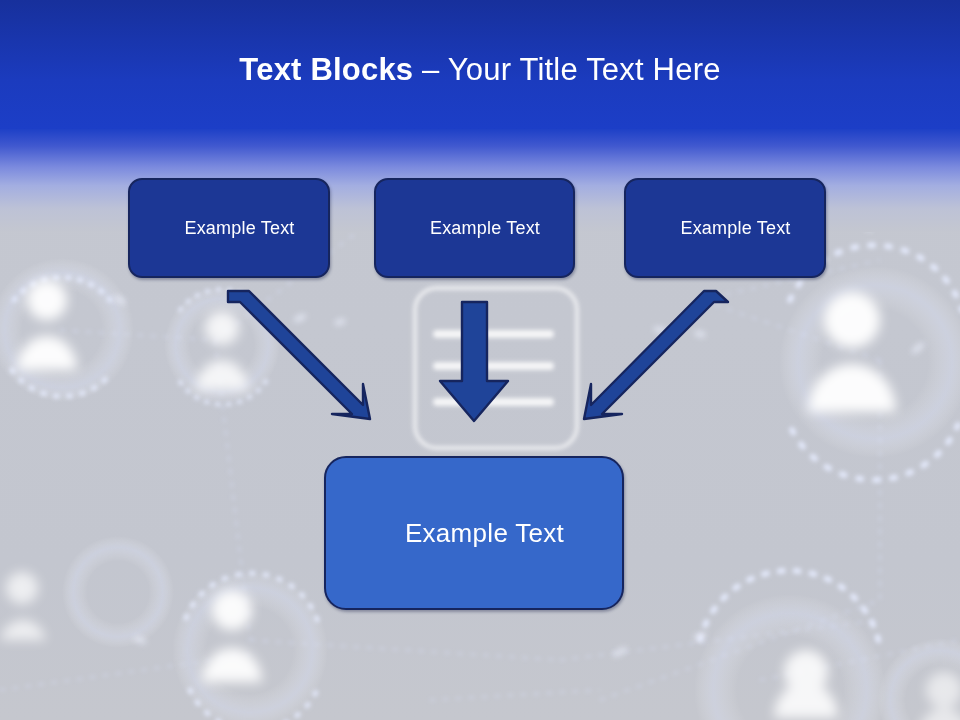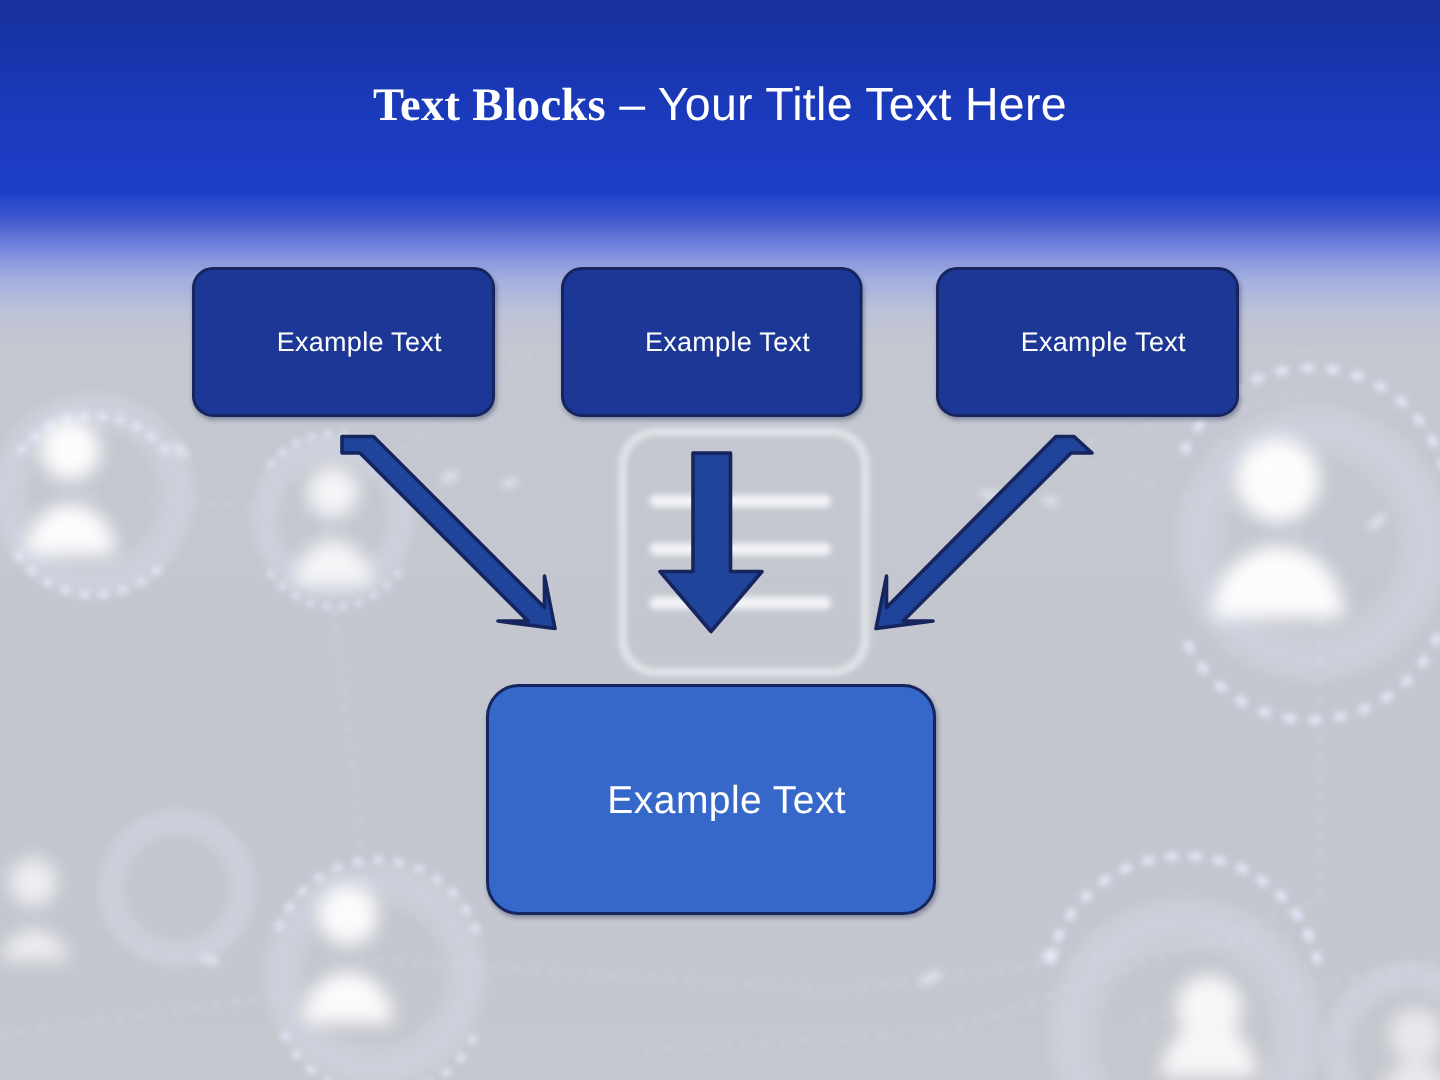--- a/index.html
+++ b/index.html
@@ -71,21 +71,21 @@
     left: 0;
     top: 50px;
     width: 960px;
     text-align: center;
     color: #ffffff;
     font-size: 31px;
     line-height: 40px;
     letter-spacing: 0.2px;
     white-space: nowrap;
   }
-  .title .strong { font-weight: bold; font-family: Liberation Serif, serif; }
+  .title .strong { font-weight: bold; }
   .title .light  { font-weight: normal; }
 
   
   .box {
     position: absolute;
     box-sizing: border-box;
     border-radius: 14px;
     display: flex;
     align-items: center;
     justify-content: center;

